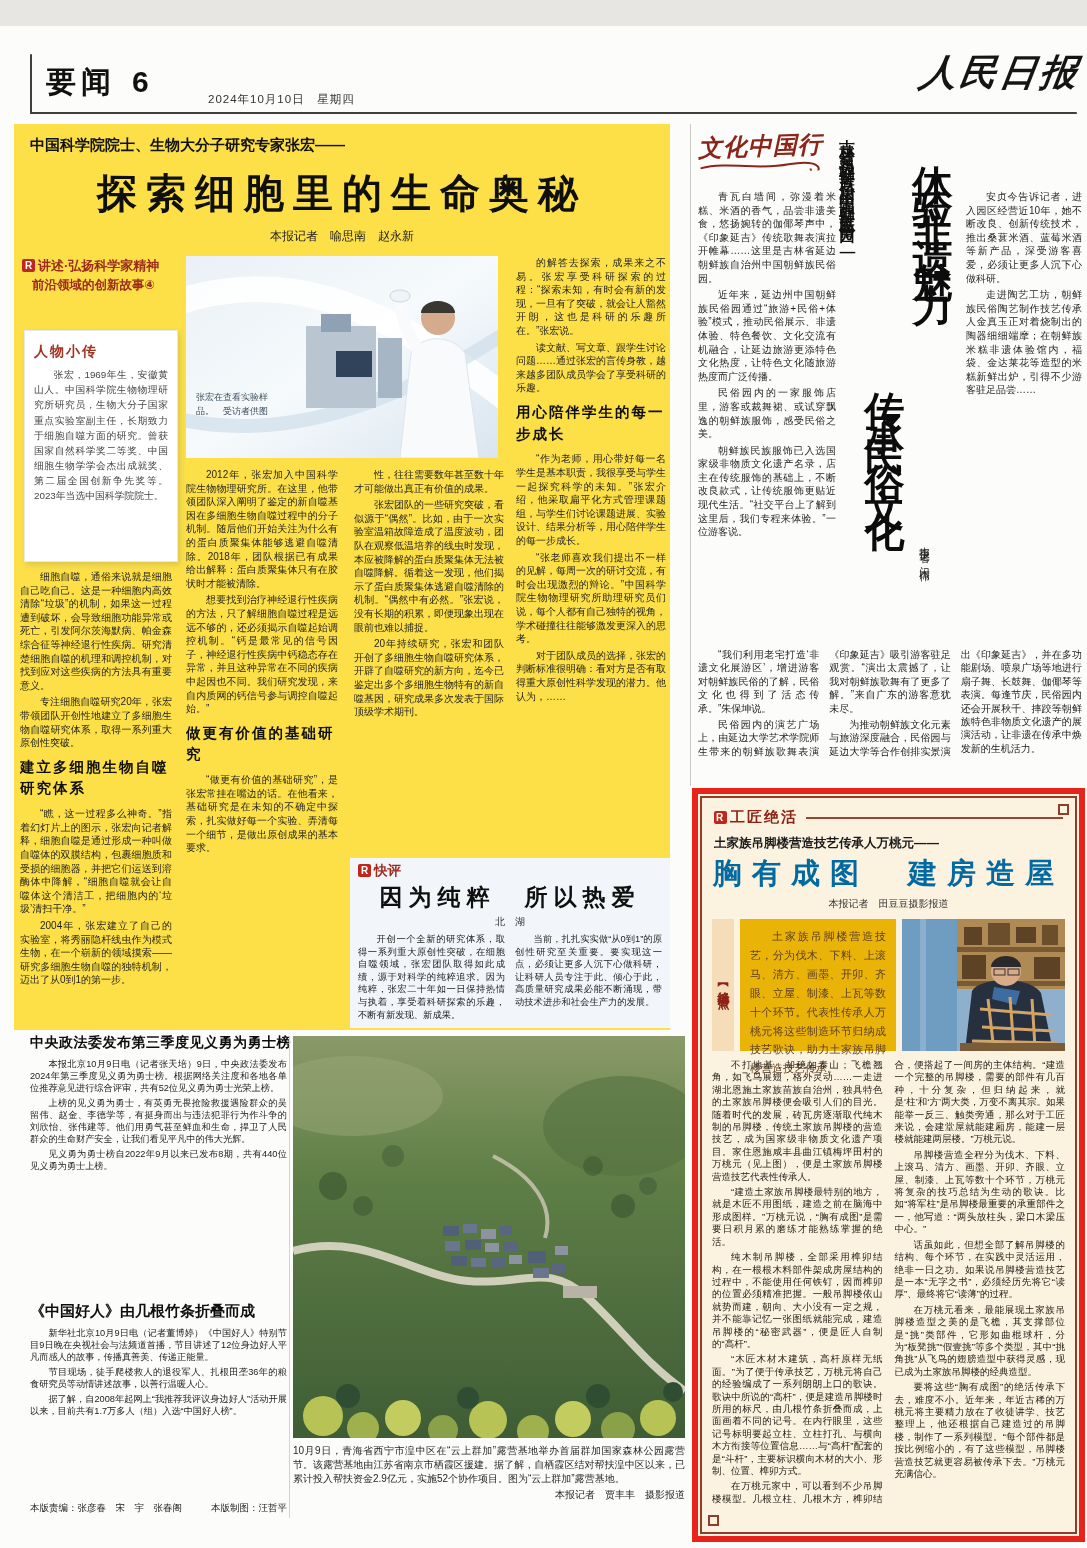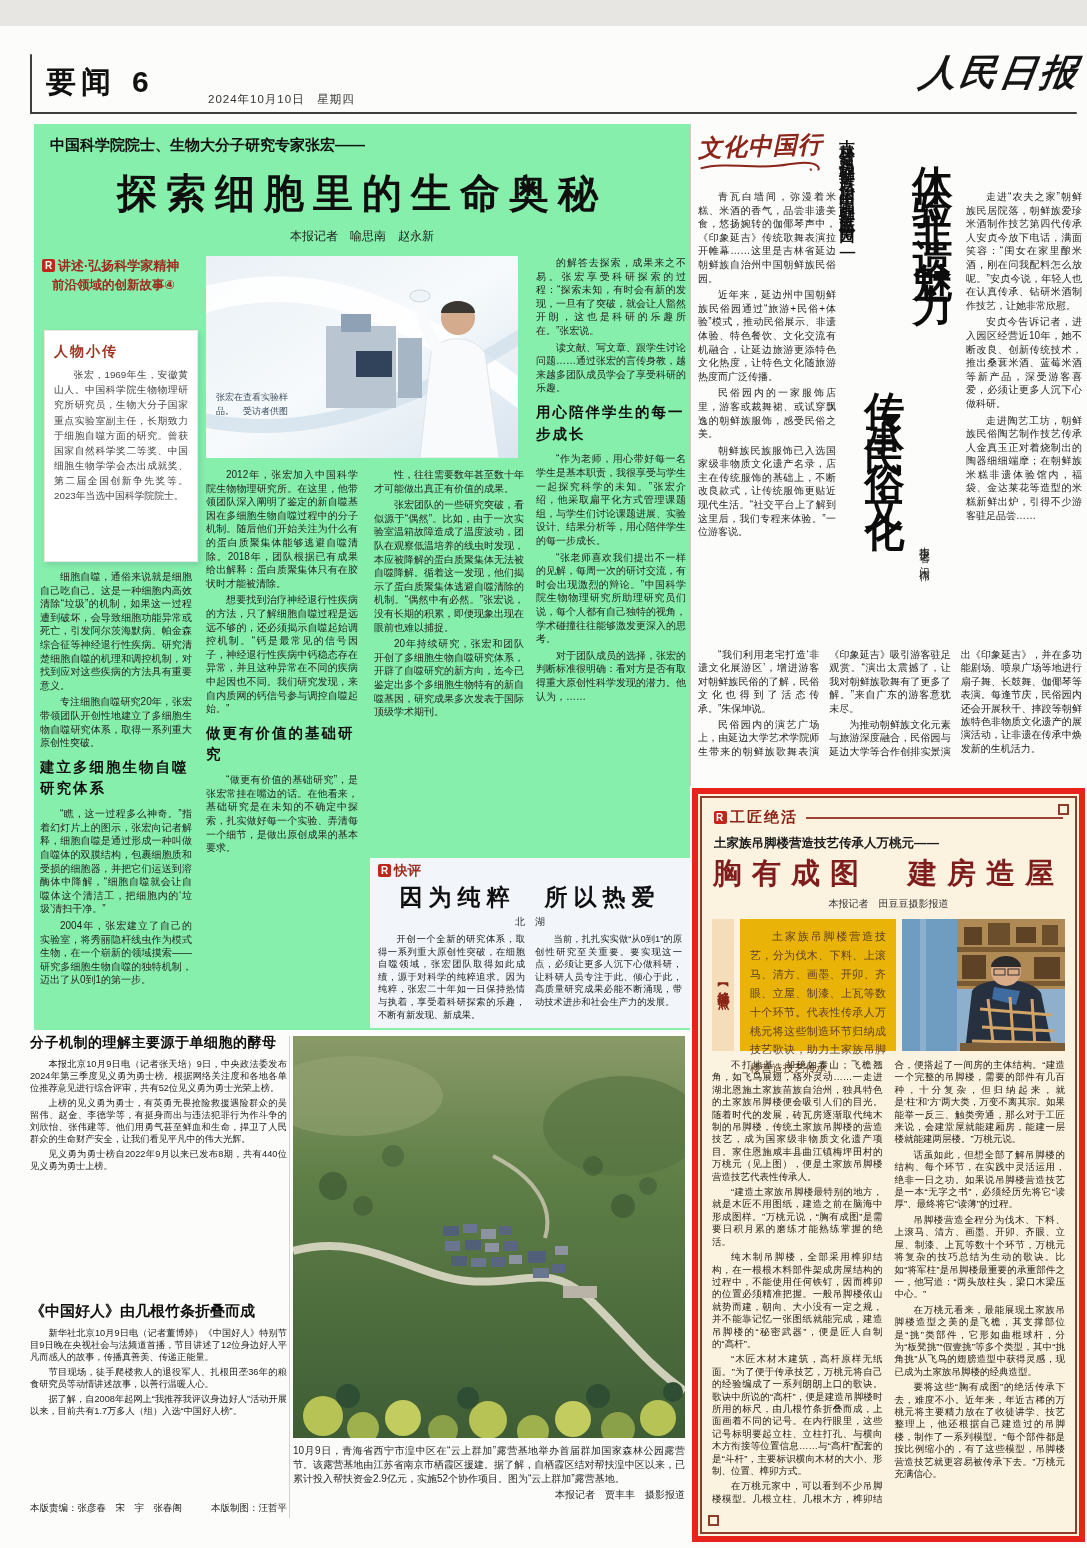--- a/index.html
+++ b/index.html
@@ -9,21 +9,21 @@
 .sheet{left:0;top:26px;width:1087px;height:1522px;background:#fcfcfa}
 
 .hdr-v{left:30px;top:54px;width:2px;height:60px;background:#3f3f3f;border-radius:2px}
 .hdr-rule{left:30px;top:112px;width:1047px;height:2px;background:#3f3f3f;border-radius:2px}
 .sec{left:46px;top:62px;font-size:30px;font-weight:900;letter-spacing:5px;color:#111}
 .sec .pnum{margin-left:16px;letter-spacing:0}
 .date{left:208px;top:92px;font-size:11.5px;color:#333;letter-spacing:1px}
 .masthead{left:890px;top:48px;width:190px;text-align:right;font-family:"DejaVu Serif","Liberation Serif",serif;
   font-weight:bold;font-style:italic;font-size:37px;letter-spacing:3px;color:#151515;transform:skewX(-8deg)}
 
-.main{left:34px;top:124px;width:656px;height:906px;background:#86efac}
+.main{left:14px;top:124px;width:656px;height:906px;background:#fde047}
 .m-kicker{left:16px;top:12px;font-size:15px;font-weight:700;color:#111}
 .m-headline{left:0;top:42px;width:100%;text-align:center;font-size:40px;font-weight:900;letter-spacing:9px;color:#0f0f0f}
 .m-byline{left:0;top:104px;width:100%;text-align:center;font-size:12px;color:#222}
 .series{left:8px;top:132px;width:162px;color:#9d2b1e;line-height:1.5}
 .series .l1{font-size:13px;font-weight:800}
 .series .l2{font-size:12.5px;font-weight:700;padding-left:10px}
 .logo-sq{display:inline-block;width:13px;height:13px;background:#c1261b;color:#fff;font-size:10px;font-weight:900;
   text-align:center;line-height:13px;border-radius:2px;margin-right:3px;vertical-align:1px}
 .profile{left:10px;top:206px;width:154px;height:232px;background:#fff;box-shadow:2px 3px 6px rgba(60,80,110,.18);
   padding:12px 9px;border:1px solid #e8e8e4}
@@ -66,21 +66,21 @@
 .craft{left:692px;top:788px;width:393px;height:754px;border:8px solid #e7231b;background:#e7231b}
 .craft-in{position:relative;width:100%;height:100%;background:#fcf2e0;border:2px solid #8f3d2a;outline:2px solid #fcf2e0;
   padding:6px 0 0;overflow:hidden}
 .corner{position:absolute;width:11px;height:11px;border:2px solid #8f3d2a;background:#fcf2e0}
 .corner.tr{right:6px;top:6px}
 .corner.bl{left:6px;bottom:6px}
 .ch-row{display:flex;align-items:center;gap:8px;padding:4px 12px 0}
 .ch-label{font-size:15px;font-weight:800;color:#8c2416;letter-spacing:2px;white-space:nowrap}
 .ch-line{flex:1;height:2px;background:#8c2416;opacity:.85}
 .ch-kicker{padding:8px 12px 0;font-size:12.5px;font-weight:700;color:#1a1a1a}
-.ch-headline{text-align:center;font-size:29px;font-weight:900;letter-spacing:10px;color:#7f1d1d;margin-top:2px}
+.ch-headline{text-align:center;font-size:29px;font-weight:900;letter-spacing:10px;color:#0369a1;margin-top:2px}
 .ch-byline{text-align:center;font-size:10px;color:#333;margin-top:3px}
 .hl-row{display:flex;gap:6px;margin:8px 10px 0;height:132px}
 .hl-vlabel{width:22px;background:#f4ddb8;color:#8c2416;font-size:12px;font-weight:700;letter-spacing:2px;
   display:flex;align-items:center;justify-content:center}
 .hl-quote{width:166px;background:#eab308;padding:8px 10px;font-size:11px;line-height:1.72;color:#5e4022;text-align:justify}
 .hl-quote p{text-indent:2em}
 .craft-photo{width:163px;height:132px;overflow:hidden;flex:none}
 .craft-body{margin:8px 10px 0;height:462px;columns:2;column-gap:12px;font-size:9.5px;line-height:12.4px;color:#242018;overflow:hidden}
 .craft-body p.para{text-indent:2em;text-align:justify;margin-bottom:3px}
 
@@ -216,21 +216,20 @@
         <p class="para">民俗园内的一家服饰店里，游客或裁舞裙、或试穿飘逸的朝鲜族服饰，感受民俗之美。</p>
         <p class="para">朝鲜族民族服饰已入选国家级非物质文化遗产名录，店主在传统服饰的基础上，不断改良款式，让传统服饰更贴近现代生活。“社交平台上了解到这里后，我们专程来体验。”一位游客说。</p>
       </div>
   </div>
   <div class="ab vert c-kicker">吉林省延边朝鲜族自治州中国朝鲜族民俗园——</div>
   <div class="ab vert c-hl c-hl1">体验非遗魅力</div>
   <div class="ab vert c-hl c-hl2">传承民俗文化</div>
   <div class="ab vert c-byline">本报记者　门杰伟</div>
   <div class="ab bodycol c-colB">
     <div>
-        <p class="para">走进“农夫之家”朝鲜族民居院落，朝鲜族爱珍米酒制作技艺第四代传承人安贞今放下电话，满面笑容：“闺女在家里酿米酒，刚在问我配料怎么放呢。”安贞今说，年轻人也在认真传承、钻研米酒制作技艺，让她非常欣慰。</p>
         <p class="para">安贞今告诉记者，进入园区经营近10年，她不断改良、创新传统技术，推出桑葚米酒、蓝莓米酒等新产品，深受游客喜爱，必须让更多人沉下心做科研。</p>
         <p class="para">走进陶艺工坊，朝鲜族民俗陶艺制作技艺传承人金真玉正对着烧制出的陶器细细端摩；在朝鲜族米糕非遗体验馆内，福袋、金达莱花等造型的米糕新鲜出炉，引得不少游客驻足品尝……</p>
       </div>
   </div>
   <div class="ab c-bottom">
     <div>
         <p class="para">“我们利用老宅打造‘非遗文化展游区’，增进游客对朝鲜族民俗的了解，民俗文化也得到了活态传承。”朱保坤说。</p>
         <p class="para">民俗园内的演艺广场上，由延边大学艺术学院师生带来的朝鲜族歌舞表演《印象延吉》吸引游客驻足观赏。“演出太震撼了，让我对朝鲜族歌舞有了更多了解。”来自广东的游客意犹未尽。</p>
         <p class="para">为推动朝鲜族文化元素与旅游深度融合，民俗园与延边大学等合作创排实景演出《印象延吉》，并在多功能剧场、喷泉广场等地进行扇子舞、长鼓舞、伽倻琴等表演。每逢节庆，民俗园内还会开展秋千、摔跤等朝鲜族特色非物质文化遗产的展演活动，让非遗在传承中焕发新的生机活力。</p>
       </div>
@@ -278,31 +277,31 @@
         </svg>
       </div>
     </div>
     <div class="craft-body">
       <div>
           <p class="para">不打地基，却稳如泰山；飞檐翘角，如飞鸟展翅，格外灵动……一走进湖北恩施土家族苗族自治州，独具特色的土家族吊脚楼便会吸引人们的目光。随着时代的发展，砖瓦房逐渐取代纯木制的吊脚楼，传统土家族吊脚楼的营造技艺，成为国家级非物质文化遗产项目。家住恩施咸丰县曲江镇梅坪田村的万桃元（见上图），便是土家族吊脚楼营造技艺代表性传承人。</p>
           <p class="para">“建造土家族吊脚楼最特别的地方，就是木匠不用图纸，建造之前在脑海中形成图样。”万桃元说，“胸有成图”是需要日积月累的磨练才能熟练掌握的绝活。</p>
           <p class="para">纯木制吊脚楼，全部采用榫卯结构，在一根根木料部件架成房屋结构的过程中，不能使用任何铁钉，因而榫卯的位置必须精准把握。一般吊脚楼依山就势而建，朝向、大小没有一定之规，并不能靠记忆一张图纸就能完成，建造吊脚楼的“秘密武器”，便是匠人自制的“高杆”。</p>
           <p class="para">“木匠木材木建筑，高杆原样无纸面。”为了便于传承技艺，万桃元将自己的经验编成了一系列朗朗上口的歌诀。歌诀中所说的“高杆”，便是建造吊脚楼时所用的标尺，由几根竹条折叠而成，上面画着不同的记号。在内行眼里，这些记号标明要起立柱、立柱打孔、与横向木方衔接等位置信息……与“高杆”配套的是“斗杆”，主要标识横向木材的大小、形制、位置、榫卯方式。</p>
           <p class="para">在万桃元家中，可以看到不少吊脚楼模型。几根立柱、几根木方，榫卯结合，便搭起了一间房的主体结构。“建造一个完整的吊脚楼，需要的部件有几百种，十分复杂，但归纳起来，就是‘柱’和‘方’两大类，万变不离其宗。如果能举一反三、触类旁通，那么对于工匠来说，会建堂屋就能建厢房，能建一层楼就能建两层楼。”万桃元说。</p>
+          <p class="para">吊脚楼营造全程分为伐木、下料、上滚马、清方、画墨、开卯、齐眼、立屋、制漆、上瓦等数十个环节，万桃元将复杂的技巧总结为生动的歌诀。比如“将军柱”是吊脚楼最重要的承重部件之一，他写道：“两头放柱头，梁口木梁压中心。”</p>
           <p class="para">话虽如此，但想全部了解吊脚楼的结构、每个环节，在实践中灵活运用，绝非一日之功。如果说吊脚楼营造技艺是一本“无字之书”，必须经历先将它“读厚”、最终将它“读薄”的过程。</p>
-          <p class="para">吊脚楼营造全程分为伐木、下料、上滚马、清方、画墨、开卯、齐眼、立屋、制漆、上瓦等数十个环节，万桃元将复杂的技巧总结为生动的歌诀。比如“将军柱”是吊脚楼最重要的承重部件之一，他写道：“两头放柱头，梁口木梁压中心。”</p>
           <p class="para">在万桃元看来，最能展现土家族吊脚楼造型之美的是飞檐，其支撑部位是“挑”类部件，它形如曲棍球杆，分为“板凳挑”“假壹挑”等多个类型，其中“挑角挑”从飞鸟的翅膀造型中获得灵感，现已成为土家族吊脚楼的经典造型。</p>
           <p class="para">要将这些“胸有成图”的绝活传承下去，难度不小。近年来，年近古稀的万桃元将主要精力放在了收徒讲学、技艺整理上，他还根据自己建造过的吊脚楼，制作了一系列模型。“每个部件都是按比例缩小的，有了这些模型，吊脚楼营造技艺就更容易被传承下去。”万桃元充满信心。</p>
         </div>
     </div>
   </div>
 </div>
 
 <div class="ab legal">
-  <h2>分子机制的理解主要源于单细胞的酵母</h2>
+  <h2>中央政法委发布第三季度见义勇为勇士榜</h2>
   <div class="smallcol">
       <p class="para">本报北京10月9日电（记者张天培）9日，中央政法委发布2024年第三季度见义勇为勇士榜。根据网络关注度和各地各单位推荐意见进行综合评审，共有52位见义勇为勇士光荣上榜。</p>
       <p class="para">上榜的见义勇为勇士，有英勇无畏抢险救援遇险群众的吴留伟、赵金、李德学等，有挺身而出与违法犯罪行为作斗争的刘欣怡、张伟建等。他们用勇气甚至鲜血和生命，捍卫了人民群众的生命财产安全，让我们看见平凡中的伟大光辉。</p>
       <p class="para">见义勇为勇士榜自2022年9月以来已发布8期，共有440位见义勇为勇士上榜。</p>
     </div>
 </div>
 <div class="ab haoren">
   <h2>《中国好人》由几根竹条折叠而成</h2>
   <div class="smallcol">
       <p class="para">新华社北京10月9日电（记者董博婷）《中国好人》特别节目9日晚在央视社会与法频道首播，节目讲述了12位身边好人平凡而感人的故事，传播真善美、传递正能量。</p>

